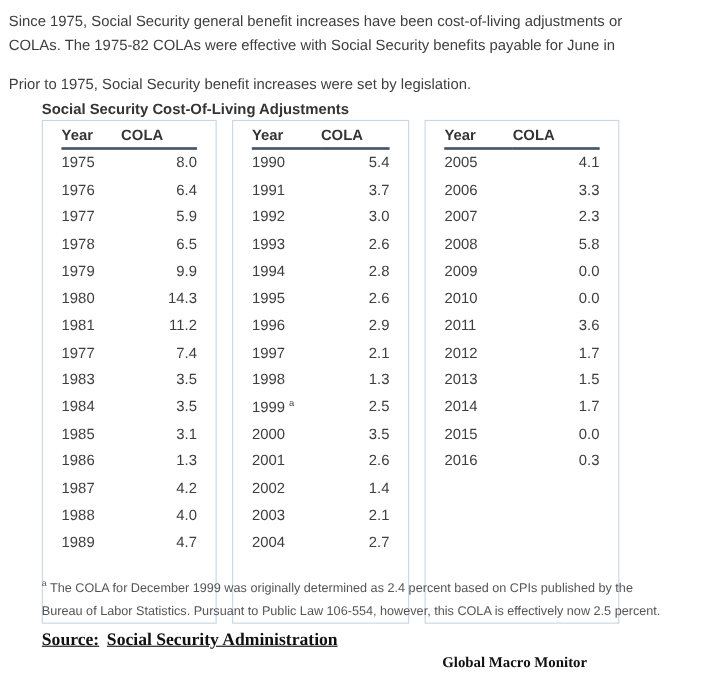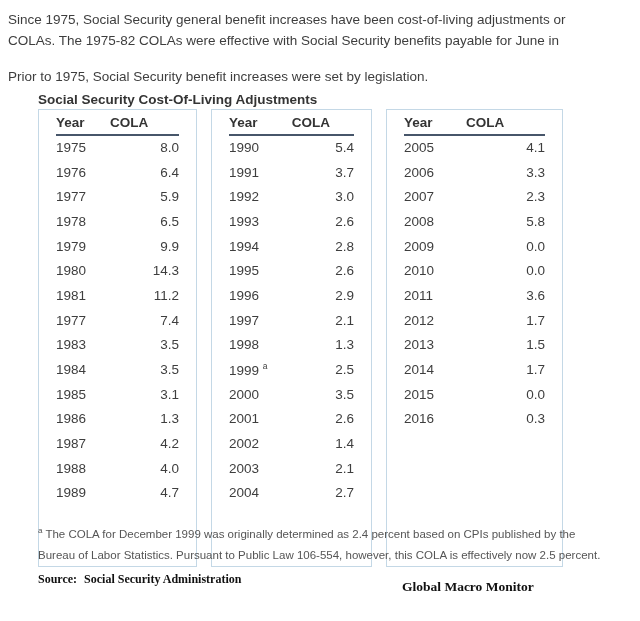--- a/index.html
+++ b/index.html
@@ -49,25 +49,25 @@
   .footnote{
     margin:13px 0 0 38px;font-size:11.5px;line-height:21px;
     color:var(--footnote-color);
   }
   .footnote sup{font-size:8px;}
   .footnote .fn2{white-space:nowrap;}
   .footer{position:relative;margin:6px 0 0 38px;height:34px;}
   .source-line{
     position:absolute;left:0;top:0;
     font-family:"Liberation Serif", serif;font-weight:bold;
-    font-size:12px;color:var(--serif-color);
+    font-size:16px;color:var(--serif-color);text-decoration:underline;
   }
   .source-line .sep{display:inline-block;width:7px;}
   .attribution{
-    position:absolute;left:364px;top:7px;
+    position:absolute;left:364px;top:21px;
     font-family:"Liberation Serif", serif;font-weight:bold;
     font-size:13.5px;color:var(--serif-color);
   }
 </style>
 </head>
 <body>
 
 <div>
 
   <div class="intro">

